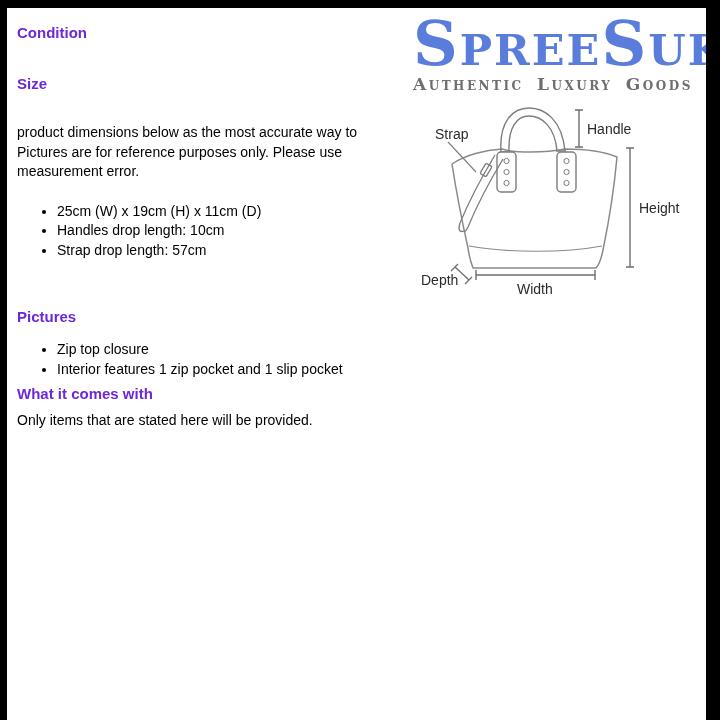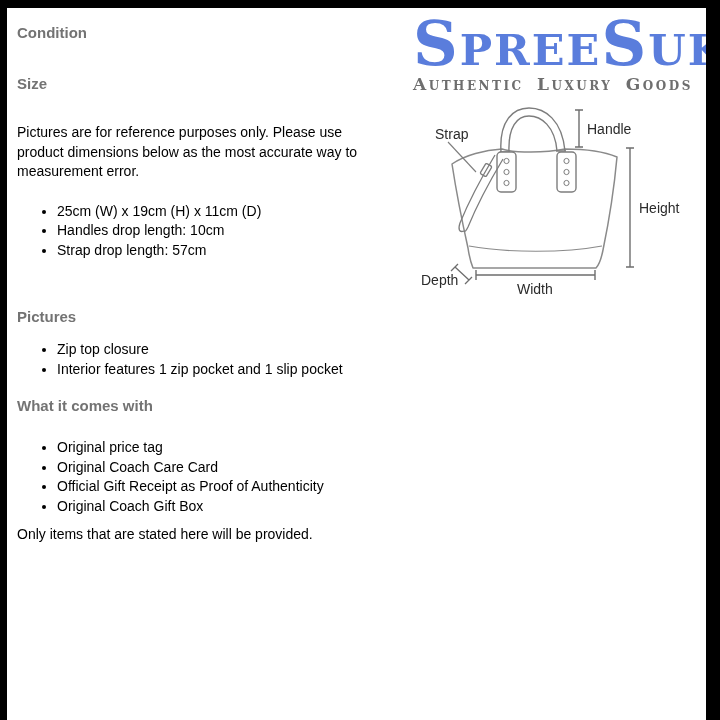--- a/index.html
+++ b/index.html
@@ -12,21 +12,21 @@
   .content {
     position:absolute; left:7px; top:8px; width:699px; height:712px;
     background:#ffffff; overflow:hidden;
   }
   
   .text-col {
     position:absolute; left:10px; top:0; width:398px;
     color:#000; font-size:14px;
   }
   .sec-heading {
-    font-size:15px; line-height:17px; font-weight:bold; color:#737373;
+    font-size:15px; line-height:17px; font-weight:bold; color:#6d28d9;
   }
   .text-col ul {
     list-style:disc; padding:0 0 0 40px; margin:0;
   }
   .text-col li { line-height:19.5px; }
   .para-line { line-height:19.5px; }
   .footer-note { line-height:19.5px; }
   
   .logo {
     position:absolute; left:406px; top:8px; width:340px;
@@ -56,44 +56,38 @@
 <body>
 
 <div class="content">
 
   <div class="text-col">
 
     <div class="sec-heading" style="margin-top:16px">Condition</div>
 
     <div class="sec-heading" style="margin-top:34px">Size</div>
     <div style="margin-top:31px">
+      <div class="para-line">product dimensions below as the most accurate way to</div>
       <div class="para-line">Pictures are for reference purposes only. Please use</div>
-      <div class="para-line">product dimensions below as the most accurate way to</div>
       <div class="para-line">measurement error.</div>
     </div>
     <ul style="margin-top:20px">
         <li>25cm (W) x 19cm (H) x 11cm (D)</li>
         <li>Handles drop length: 10cm</li>
         <li>Strap drop length: 57cm</li>
       </ul>
 
 
     <div class="sec-heading" style="margin-top:48px">Pictures</div>
     <ul style="margin-top:15px">
         <li>Zip top closure</li>
         <li>Interior features 1 zip pocket and 1 slip pocket</li>
       </ul>
 
-    <div class="sec-heading" style="margin-top:18px">What it comes with</div>
-    <ul style="margin-top:24px">
-        <li>Original price tag</li>
-        <li>Original Coach Care Card</li>
-        <li>Official Gift Receipt as Proof of Authenticity</li>
-        <li>Original Coach Gift Box</li>
-      </ul>
+    <div class="sec-heading" style="margin-top:6px">What it comes with</div>
 
     <div class="footer-note" style="margin-top:9px">Only items that are stated here will be provided.</div>
   </div>
 
   <div class="logo">
     <div class="brand">SpreeSuki</div>
     <div class="tagline"><span>Authentic Luxury Goods From </span></div>
   </div>
 
   <svg class="diagram" viewBox="0 0 290 208">

